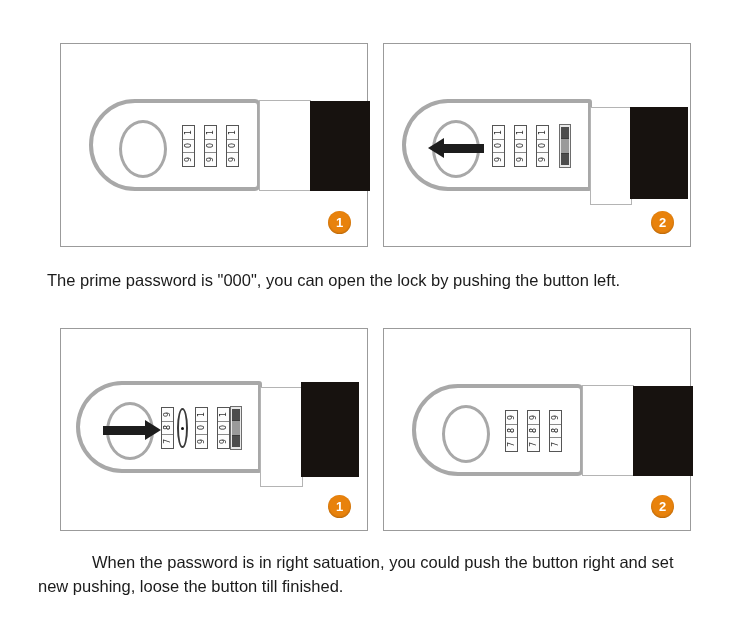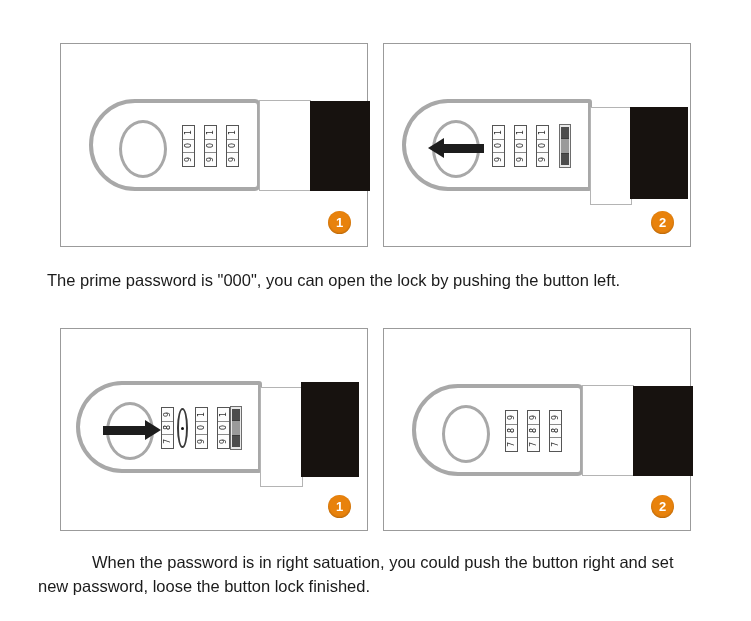--- a/index.html
+++ b/index.html
@@ -395,13 +395,13 @@
 
     <div class="connector" style="left:170px; top:1px; width:52px; height:91px;"></div>
 
     <div class="strap" style="left:221px; top:2px; width:60px; height:90px;"></div>
   </div>
 
   <div class="badge">2</div>
 </div>
 
 <div class="caption" style="left:48px; top:550px; width:700px;margin-left:44px;">When the password is in right satuation, you could push the button right and set</div>
-<div class="caption" style="left:38px; top:574px; width:700px;">new password, loose the button lock finished.</div>
+<div class="caption" style="left:38px; top:574px; width:700px;">new pushing, loose the button till finished.</div>
 
 </body></html>

